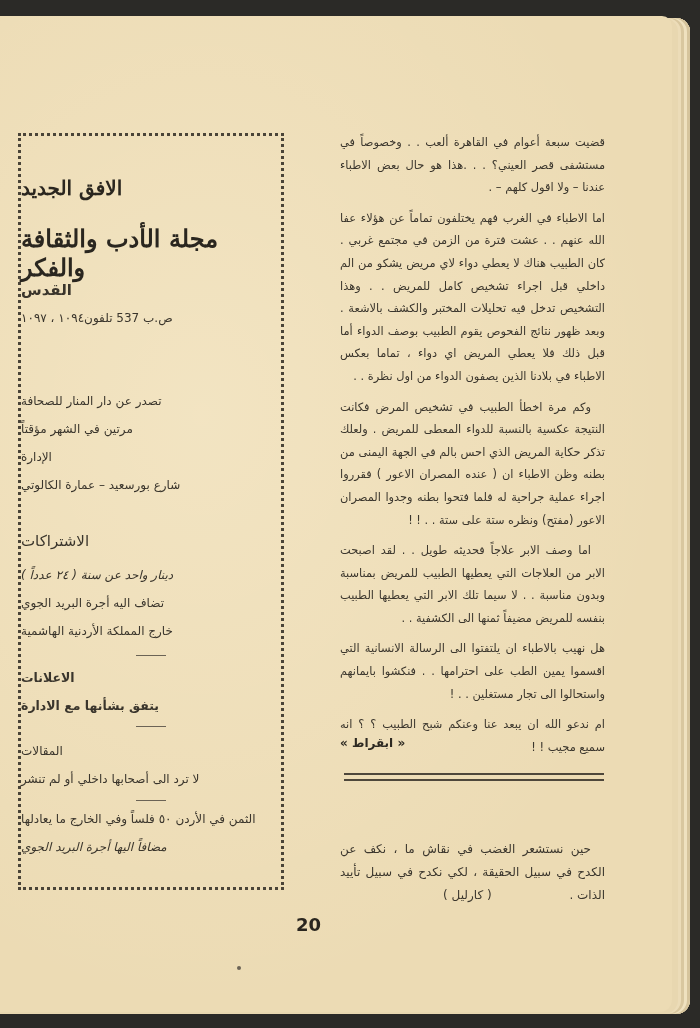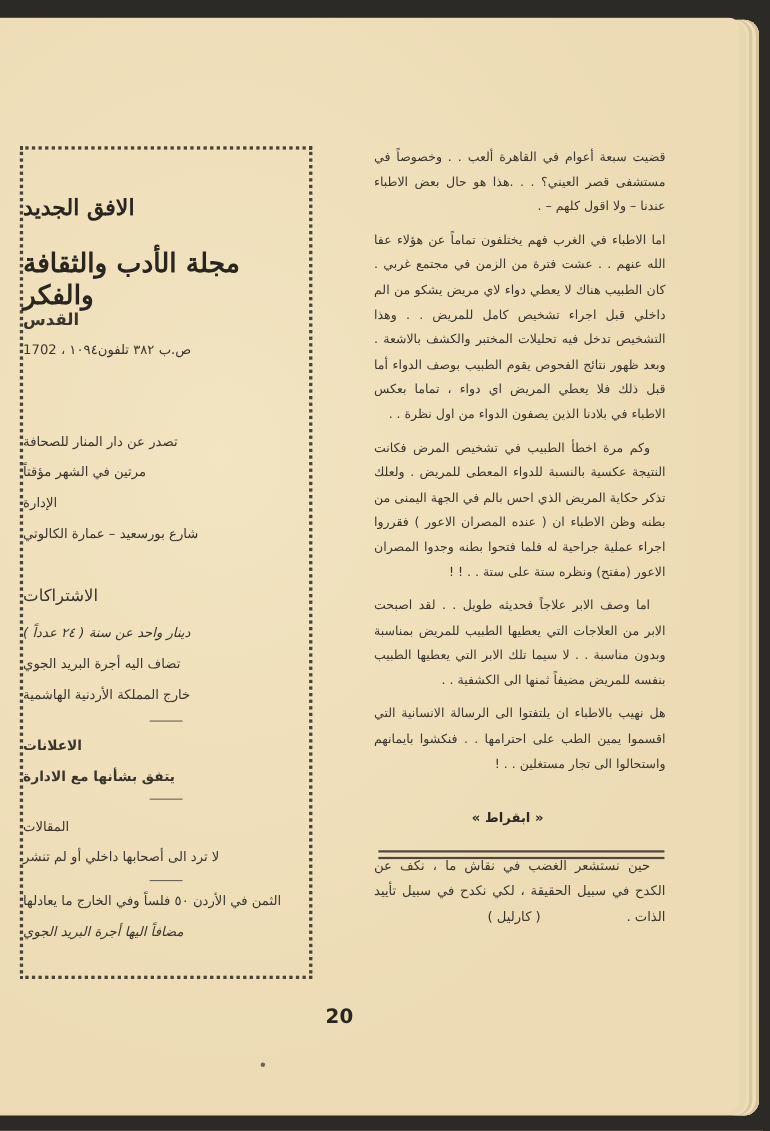--- a/index.html
+++ b/index.html
@@ -70,35 +70,35 @@
       text-align: justify;
       font-size: 11.4px;
       line-height: 22.6px;
       color: #3b362d;
     }
     .article p { margin-bottom: 8px; }
     .article p.indent { text-indent: 14px; }
     .signature {
       position: absolute;
       left: 340px; top: 720px; width: 265px;
-      direction: rtl; text-align: center;
+      direction: rtl; text-align: left;
       font-weight: bold; font-size: 12px;
       padding-right: 22px;
       color: #2e2a22;
     }
     .double-rule {
       position: absolute;
       left: 344px; top: 757px;
       width: 260px; height: 8px;
       border-top: 2px solid #4e473b;
       border-bottom: 2px solid #4e473b;
     }
     .quote {
       position: absolute;
-      left: 340px; top: 760px; width: 265px;
+      left: 340px; top: 822px; width: 265px;
       direction: rtl; text-align: justify;
       font-size: 12px; line-height: 23px;
       color: #3b362d;
       text-indent: 14px;
     }
     .quote .author { display: inline-block; margin-right: 60px; }
     .page-number {
       position: absolute;
       left: 296px; top: 898px;
       font-size: 18px; font-weight: bold;
@@ -114,21 +114,21 @@
 </head>
 <body>
 
 <div class="page-stack"></div>
 <div class="page">
 
   <div class="info-box">
     <div class="mag-name">الافق الجديد</div>
     <div class="mag-subtitle">مجلة الأدب والثقافة والفكر</div>
     <div class="line bold" style="top:145px;font-size:15px;">القدس</div>
-    <div class="line" style="top:175px;">ص.ب ٣٨٢  تلفون١٠٩٤ ، 1702</div>
+    <div class="line" style="top:175px;">ص.ب 537  تلفون١٠٩٤ ، ١٠٩٧</div>
 
     <div class="line" style="top:258px;">تصدر عن دار المنار للصحافة</div>
     <div class="line" style="top:286px;">مرتين في الشهر مؤقتاً</div>
     <div class="line" style="top:314px;">الإدارة</div>
     <div class="line" style="top:342px;">شارع بورسعيد – عمارة الكالوتي</div>
 
     <div class="line heading" style="top:396px;">الاشتراكات</div>
     <div class="line" style="top:432px;font-style:italic;">دينار واحد عن سنة ( ٢٤ عدداً )</div>
     <div class="line" style="top:460px;">تضاف اليه أجرة البريد الجوي</div>
     <div class="line" style="top:488px;">خارج المملكة الأردنية الهاشمية</div>
@@ -145,20 +145,21 @@
     <div class="line" style="top:676px;">الثمن في الأردن ٥٠ فلساً وفي الخارج ما يعادلها</div>
     <div class="line" style="top:704px;font-style:italic;">مضافاً اليها أجرة البريد الجوي</div>
   </div>
 
   <div class="article">
     <p>قضيت سبعة أعوام في القاهرة ألعب . . وخصوصاً في مستشفى قصر العيني؟ . . .هذا هو حال بعض الاطباء عندنا – ولا اقول كلهم – .</p>
     <p>اما الاطباء في الغرب فهم يختلفون تماماً عن هؤلاء عفا الله عنهم . . عشت فترة من الزمن في مجتمع غربي . كان الطبيب هناك لا يعطي دواء لاي مريض يشكو من الم داخلي قبل اجراء تشخيص كامل للمريض . . وهذا التشخيص تدخل فيه تحليلات المختبر والكشف بالاشعة . وبعد ظهور نتائج الفحوص يقوم الطبيب بوصف الدواء أما قبل ذلك فلا يعطي المريض اي دواء ، تماما بعكس الاطباء في بلادنا الذين يصفون الدواء من اول نظرة . .</p>
     <p class="indent">وكم مرة اخطأ الطبيب في تشخيص المرض فكانت النتيجة عكسية بالنسبة للدواء المعطى للمريض . ولعلك تذكر حكاية المريض الذي احس بالم في الجهة اليمنى من بطنه وظن الاطباء ان ( عنده المصران الاعور ) فقرروا اجراء عملية جراحية له فلما فتحوا بطنه وجدوا المصران الاعور (مفتح) ونظره ستة على ستة . . ! !</p>
     <p class="indent">اما وصف الابر علاجاً فحديثه طويل . . لقد اصبحت الابر من العلاجات التي يعطيها الطبيب للمريض بمناسبة وبدون مناسبة . . لا سيما تلك الابر التي يعطيها الطبيب بنفسه للمريض مضيفاً ثمنها الى الكشفية . .</p>
     <p>هل نهيب بالاطباء ان يلتفتوا الى الرسالة الانسانية التي اقسموا يمين الطب على احترامها . . فنكشوا بايمانهم واستحالوا الى تجار مستغلين . . !</p>
+    <p>ام ندعو الله ان يبعد عنا وعنكم شبح الطبيب ؟ ؟ انه سميع مجيب ! !</p>
   </div>
 
   <div class="signature">« ابقراط »</div>
   <div class="double-rule"></div>
 
   <div class="quote">
     <span>حين نستشعر الغضب في نقاش ما ، نكف عن الكدح في سبيل الحقيقة ، لكي نكدح في سبيل تأييد الذات .</span>
     <span class="author">( كارليل )</span>
   </div>
 

